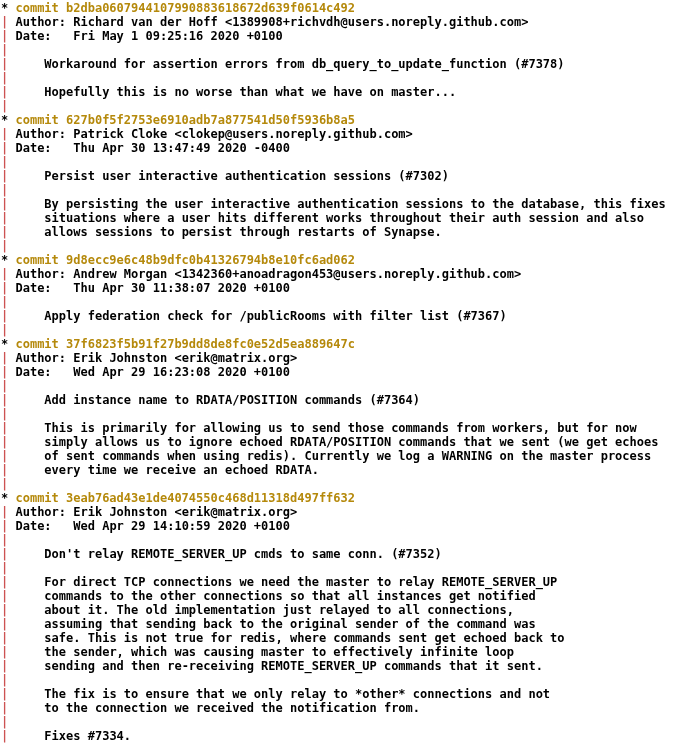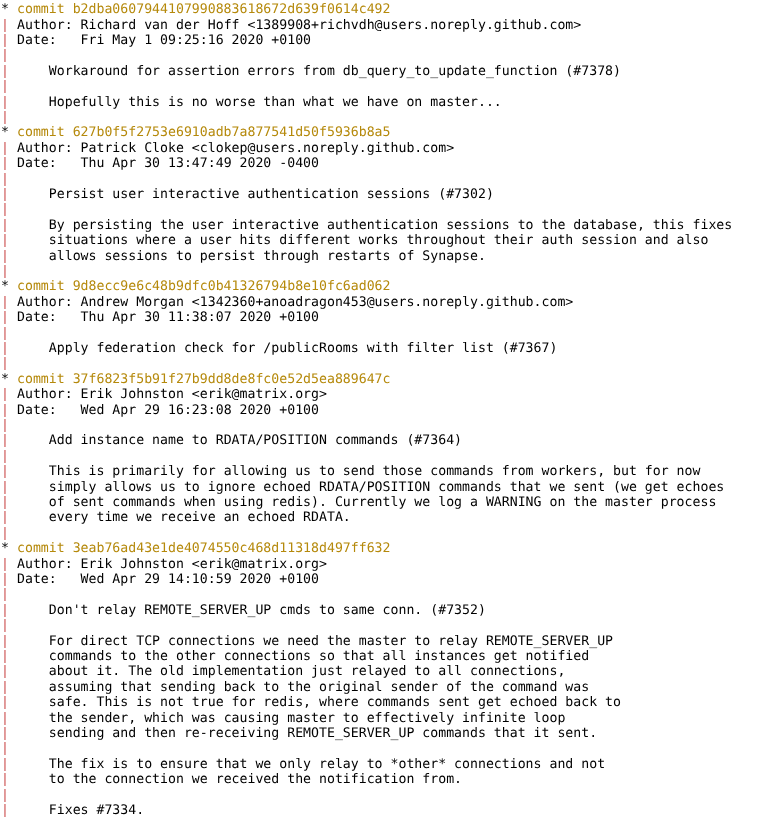--- a/index.html
+++ b/index.html
@@ -13,20 +13,21 @@
     height: 744px;
     overflow: hidden;
     box-sizing: border-box;
     background: #ffffff;
     color: #000000;
     font-family: "DejaVu Sans Mono", "Liberation Mono", monospace;
     font-size: 12px;
     line-height: 14px;
     white-space: pre;
     padding: 1px 0 12px 1px;
+    font-weight: bold;
   }
   .line {
     height: 14px;
   }
   .fg   { color: #000000; }
   .hash { color: var(--hash-color, #b5890b); }
   .pipe { color: var(--pipe-color, #cd5252); }
 </style>
 </head>
 <body>

